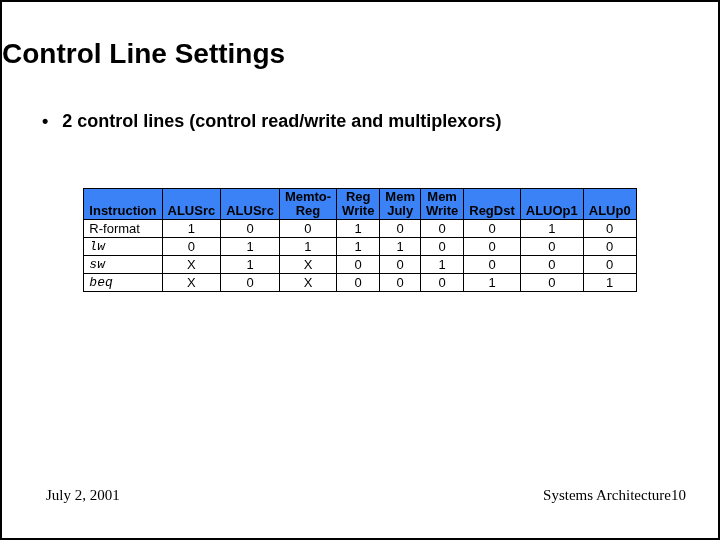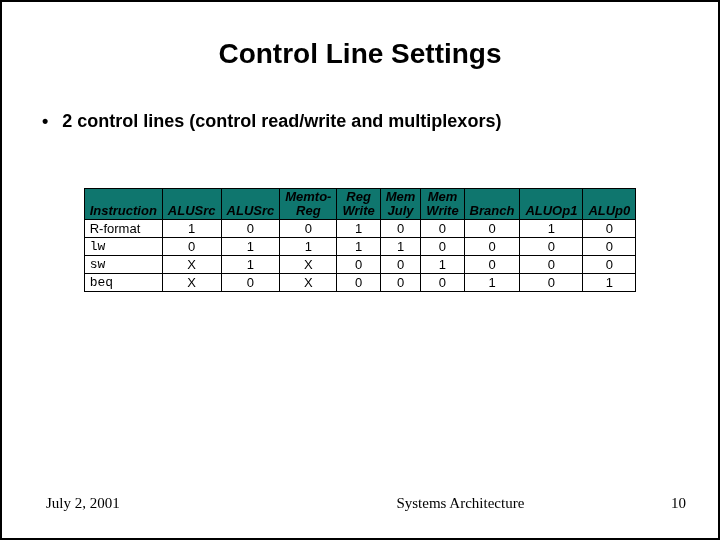--- a/index.html
+++ b/index.html
@@ -11,21 +11,20 @@
     position: relative;
     width: 720px;
     height: 540px;
     box-sizing: border-box;
     border: 2px solid #000;
     background: #fff;
     font-family: Arial, Helvetica, sans-serif;
     color: #000;
   }
   .title {
-    text-align: center;
     font-weight: bold;
     font-size: 28px;
     margin-top: 36px;
   }
   .bullet-row {
     display: flex;
     align-items: flex-start;
     margin-top: 40px;
     margin-left: 40px;
     font-size: 18px;
@@ -48,54 +47,54 @@
     font-size: 13px;
   }
   table.ctl th, table.ctl td {
     border: 1px solid #000;
     padding: 1px 5px;
     text-align: center;
     vertical-align: bottom;
     white-space: nowrap;
   }
   table.ctl th {
-    background: #0f766e;
+    background: #3b82f6;
     font-weight: bold;
-    font-style: italic;
   }
   table.ctl td.instr {
     text-align: left;
     padding-left: 5px;
     padding-right: 10px;
   }
   table.ctl td.instr.mono {
     font-family: "Courier New", Courier, monospace;
+    font-style: italic;
   }
   .th-stack {
     display: flex;
     flex-direction: column;
     line-height: 14px;
     align-items: center;
   }
   .footer {
     position: absolute;
-    bottom: 26px;
+    bottom: 34px;
     left: 0;
     right: 0;
     display: flex;
     font-family: "Times New Roman", Times, serif;
     font-size: 15px;
   }
   .footer .date {
     padding-left: 44px;
     flex: 0 0 auto;
   }
   .footer .center {
     flex: 1 1 auto;
-    text-align: center;
+    text-align: right;
     padding-left: 130px;
   }
   .footer .page {
     padding-right: 32px;
     flex: 0 0 auto;
   }
 </style>
 </head>
 <body>
 
@@ -132,21 +131,21 @@
               <span>Mem</span>
               <span>July</span>
             </div>
           </th>
           <th>
             <div class="th-stack">
               <span>Mem</span>
               <span>Write</span>
             </div>
           </th>
-          <th>Branch</th>
+          <th>RegDst</th>
           <th>ALUOp1</th>
           <th>ALUp0</th>
         </tr>
       </thead>
       <tbody id="ctl-body">
           <tr>
             <td class="instr">R-format</td>
             <td>1</td>
             <td>0</td>
             <td>0</td>

